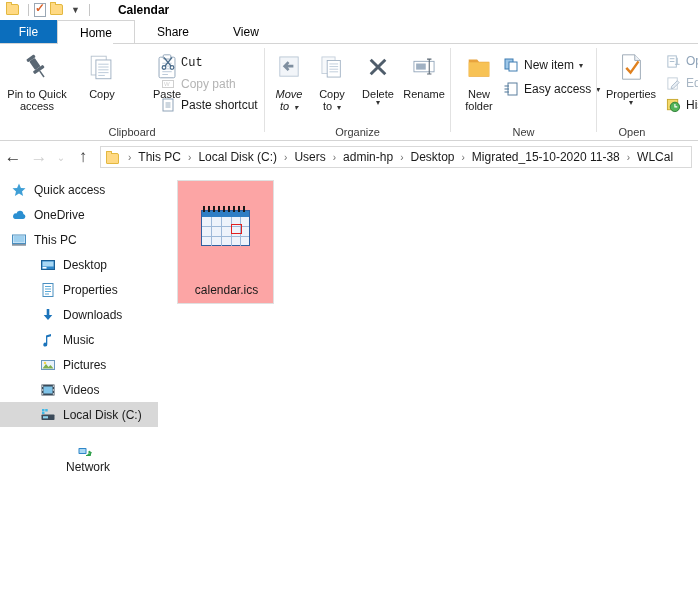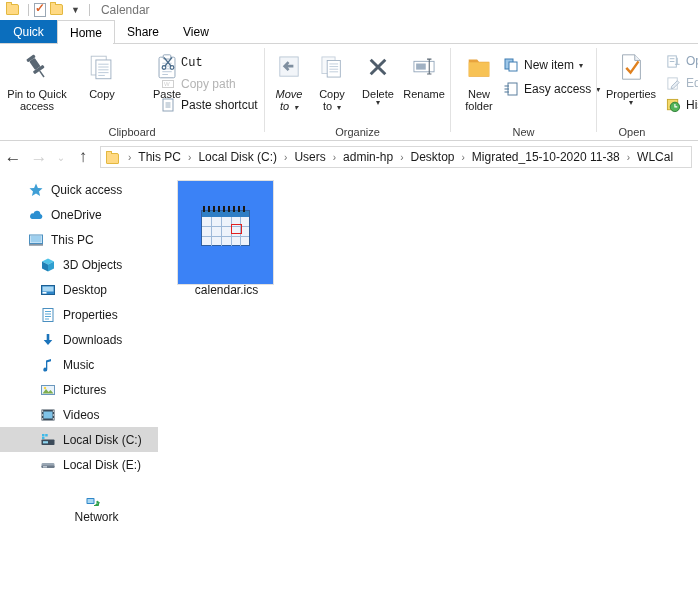--- a/index.html
+++ b/index.html
@@ -32,31 +32,31 @@
   .tb-sep { width:1px; height:12px; background:#c6c6c6; margin:0 5px; flex:none; }
   .tb-props {
     width:12px; height:14px; border:1px solid #9aa7b4; background:#fff;
     position:relative; box-sizing:border-box; flex:none; margin-right:4px;
   }
   .tb-props::after{
     content:"✓"; position:absolute; left:0px; top:-3px; font-size:12px;
     color:#d9622b; font-weight:bold; line-height:14px;
   }
   .tb-chevron { font-size:9px; color:#444; margin:0 4px; flex:none; line-height:1; }
-  .tb-title { font-size:12px; color:#737373; margin-left:6px; white-space:nowrap; }
+  .tb-title { font-size:12px; color:#000000; margin-left:23px; white-space:nowrap;font-weight:bold; }
 
   
   .tabstrip {
     position:absolute; left:0; top:20px; width:698px; height:24px;
     background:#ffffff; display:flex; align-items:stretch;
   }
   .tab {
     display:flex; align-items:center; justify-content:center;
     font-size:12px; color:#000; cursor:default; box-sizing:border-box;
-    padding:0 12px; white-space:nowrap;
+    padding:0 22px; white-space:nowrap;
   }
   .tab-file { background:#0b6ebd; color:#fff; width:57px; padding:0; }
   .tab-active {
     background:#ffffff; border-left:1px solid #d4d4d4; border-right:1px solid #d4d4d4;
     border-top:1px solid #d4d4d4;
   }
   .tabstrip-underline{
     position:absolute; left:0; top:43px; width:698px; height:1px; background:#d4d4d4;
   }
   .tab-active-mask{
@@ -124,32 +124,32 @@
   .crumb { font-size:12px; color:#1a1a1a; padding:0 2px; cursor:default; white-space:nowrap; }
   .crumb-sep { font-size:10px; color:#6d6d6d; padding:0 5px; flex:none; }
 
   
   .sidebar {
     position:absolute; left:0; top:177px; width:158px; height:413px;
     background:#fff; overflow:hidden;
   }
   .nav-item {
     display:flex; align-items:center; height:25px; cursor:default;
-    padding-left:28px; box-sizing:border-box; width:158px;
+    padding-left:11px; box-sizing:border-box; width:158px;
   }
   .nav-item.indent { padding-left:40px; }
   .nav-item.sel { background:#d8d8d8; }
   .nav-label { font-size:12px; color:#1a1a1a; margin-left:7px; white-space:nowrap; }
   .nav-ico { width:16px; height:16px; flex:none; display:flex; align-items:center; justify-content:center; }
 
   
   .content { position:absolute; left:158px; top:177px; width:540px; height:413px; background:#fff; }
   .file-tile {
-    position:absolute; left:19px; top:3px; width:97px; height:105px;
-    border:1px solid #e0e0e0; box-sizing:border-box; background:#3b82f6;
+    position:absolute; left:19px; top:3px; width:97px; height:124px;
+    border:1px solid #e0e0e0; box-sizing:border-box; background:#fca5a5;
   }
   .file-ico-wrap {
     position:absolute; left:0; top:14px; width:100%; height:62px;
     display:flex; align-items:center; justify-content:center;
   }
   .file-name {
     position:absolute; left:-10px; top:102px; width:117px; text-align:center;
     font-size:12px; color:#1a1a1a; white-space:nowrap;
   }
   
@@ -190,21 +190,21 @@
     <div class="tb-props"></div>
     <div class="tb-icon">
         <div class="folder-glyph"></div>
       </div>
     <div class="tb-chevron">▼</div>
     <div class="tb-sep"></div>
     <div class="tb-title">Calendar</div>
   </div>
 
   <div class="tabstrip">
-    <div class="tab tab-file">Quick</div>
+    <div class="tab tab-file">File</div>
     <div class="tab tab-active">Home</div>
     <div class="tab">Share</div>
     <div class="tab">View</div>
   </div>
   <div class="tabstrip-underline"></div>
   <div class="tab-active-mask" style="left:58px;width:55px;"></div>
 
   <div class="ribbon">
 
     <div class="rgroup" style="left:0; width:264px;">
@@ -472,30 +472,20 @@
       <span class="nav-ico">
         <svg width="16" height="16" viewBox="0 0 16 16">
           <rect x="1.5" y="3" width="13" height="8.5" fill="#e8f2fa" stroke="#4a8fc0"></rect>
           <rect x="2.5" y="4" width="11" height="6.5" fill="#9fd0ef"></rect>
           <rect x="1" y="12.2" width="14" height="1.4" fill="#6b7b8a"></rect>
         </svg>
       </span>
       <span class="nav-label">This PC</span>
     </div>
 
-    <div class="nav-item indent">
-      <span class="nav-ico">
-        <svg width="16" height="16" viewBox="0 0 16 16">
-          <path d="M8 1.5 L14 4.5 L8 7.5 L2 4.5 Z" fill="#4fc3e8"></path>
-          <path d="M2 4.5 L8 7.5 L8 14.5 L2 11.5 Z" fill="#1f7fb5"></path>
-          <path d="M14 4.5 L8 7.5 L8 14.5 L14 11.5 Z" fill="#2f9fd0"></path>
-        </svg>
-      </span>
-      <span class="nav-label">3D Objects</span>
-    </div>
 
     <div class="nav-item indent">
       <span class="nav-ico">
         <svg width="16" height="16" viewBox="0 0 16 16">
           <rect x="1.5" y="3.5" width="13" height="9" fill="#2f86c8" stroke="#1b5f94"></rect>
           <rect x="2.5" y="4.5" width="11" height="5" fill="#a9d8f4"></rect>
           <rect x="2.5" y="10" width="4" height="1.6" fill="#fff"></rect>
         </svg>
       </span>
       <span class="nav-label">Desktop</span>
@@ -571,30 +561,20 @@
           <g fill="#3fb9e8">
               <rect x="2" y="2" width="2.5" height="2.5"></rect>
               <rect x="5.2" y="2" width="2.5" height="2.5"></rect>
               <rect x="2" y="5" width="2.5" height="2"></rect>
             </g>
         </svg>
       </span>
       <span class="nav-label">Local Disk (C:)</span>
     </div>
 
-    <div class="nav-item indent">
-      <span class="nav-ico">
-        <svg width="16" height="16" viewBox="0 0 16 16">
-          <rect x="1.5" y="6" width="13" height="5" rx="1.4" fill="#9aa7b4"></rect>
-          <rect x="1.5" y="8.5" width="13" height="2.6" rx="0.8" fill="#6d7b8a"></rect>
-          <rect x="3" y="9.2" width="4" height="1.3" fill="#cfd8e0"></rect>
-        </svg>
-      </span>
-      <span class="nav-label">Local Disk (E:)</span>
-    </div>
 
     <div class="nav-item" style="margin-top:17px;flex-direction:column;">
       <span class="nav-ico">
         <svg width="16" height="16" viewBox="0 0 16 16">
           <rect x="1.5" y="4" width="8" height="6" rx="0.8" fill="#2f86c8"></rect>
           <rect x="2.5" y="5" width="6" height="4" fill="#a9d8f4"></rect>
           <path d="M9 11.5 L13.5 11.5 L13.5 8.5 M12 7 L14.5 8.8 L12 10.6 Z" fill="#2f9f4a" stroke="#2f9f4a" stroke-width="1"></path>
         </svg>
       </span>
       <span class="nav-label">Network</span>

